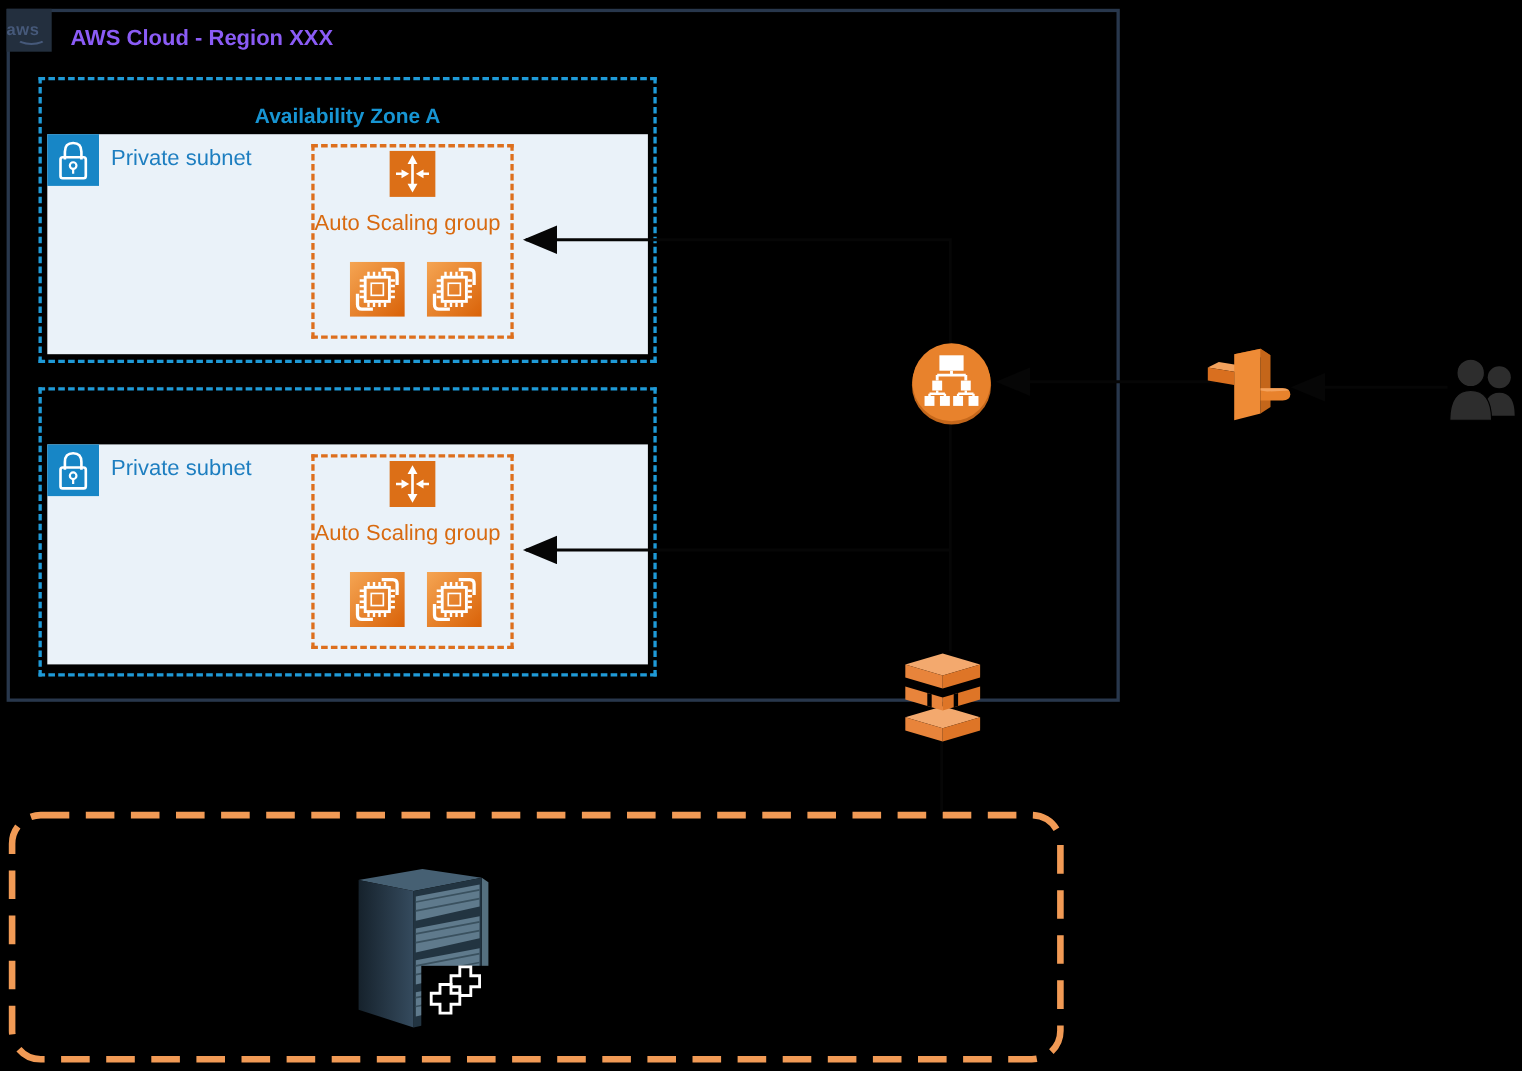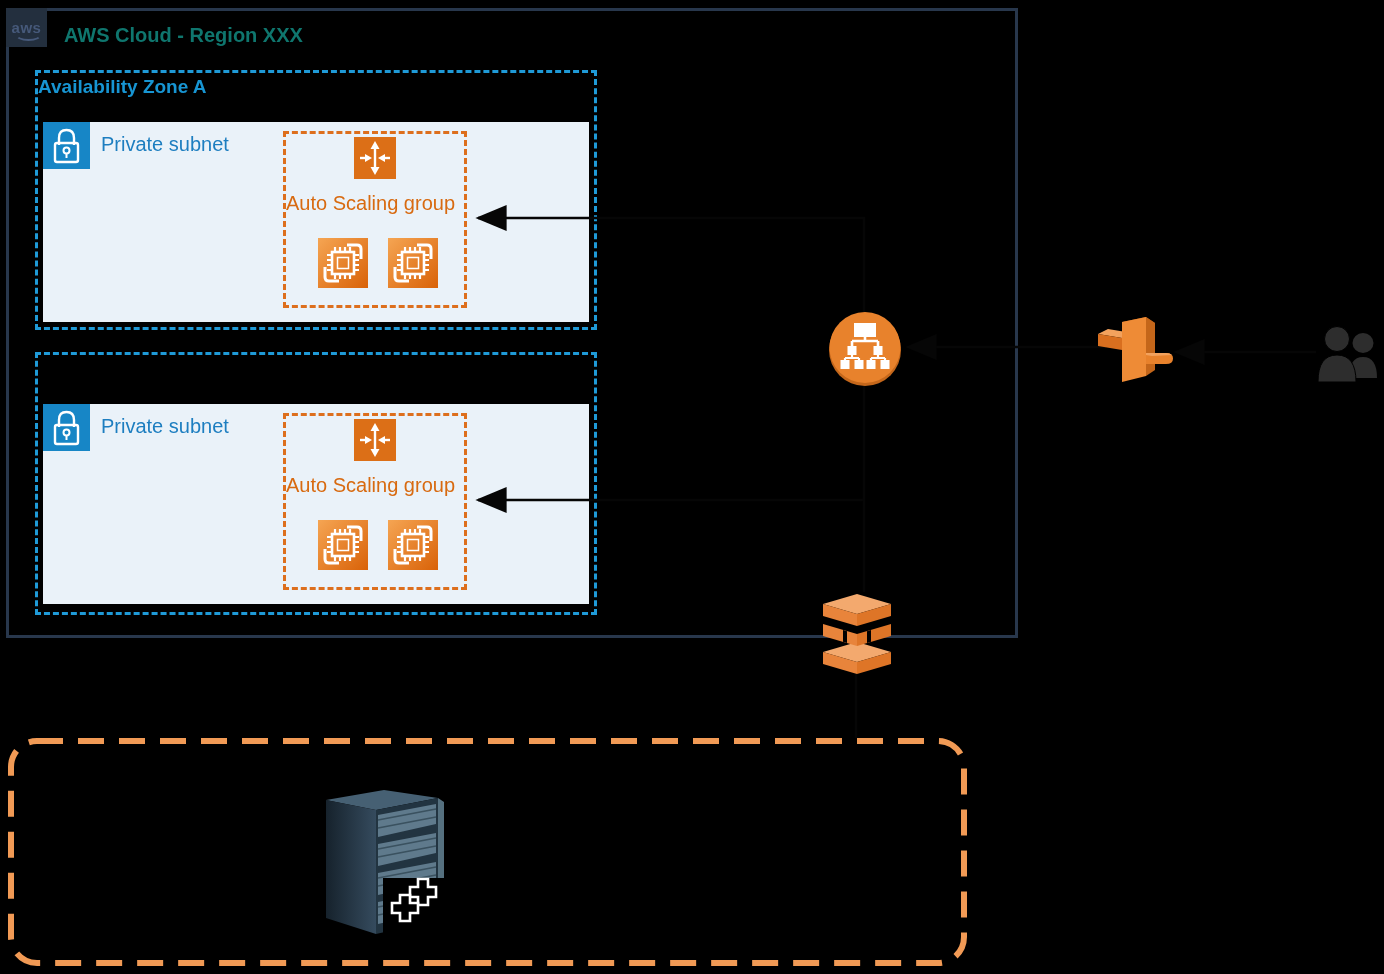--- a/index.html
+++ b/index.html
@@ -4,30 +4,30 @@
 <style>
   html,body{margin:0;padding:0;background:#000;}
   #canvas{
     position:relative;width:1384px;height:974px;background:#000000;
     font-family:"Liberation Sans",sans-serif;overflow:hidden;
   }
   
   .region{position:absolute;left:6px;top:8px;width:1012px;height:630px;
     border:3px solid #28374C;box-sizing:border-box;}
   .region-logo{position:absolute;left:-3px;top:-3px;width:41px;height:39px;
-    background:#232F3E;color:#46597A;display:flex;align-items:center;justify-content:center;
+    background:#232F3E;color:#46597A;display:flex;align-items:center;
     font-size:15px;font-weight:700;letter-spacing:.5px;}
   .region-logo .swoosh{position:absolute;bottom:6px;left:9px;width:23px;height:9px;
     border:2px solid transparent;border-bottom-color:#46597A;border-radius:50%;}
-  .region-title{position:absolute;left:55px;top:13px;font-size:20px;font-weight:700;color:#0f766e;white-space:nowrap;}
+  .region-title{position:absolute;left:55px;top:13px;font-size:20px;font-weight:700;color:#8b5cf6;white-space:nowrap;}
   
   .az{position:absolute;border:3px dashed #1F9AD7;box-sizing:border-box;}
   .az-a{left:35px;top:70px;width:562px;height:260px;}
   .az-b{left:35px;top:352px;width:562px;height:263px;}
-  .az-title{text-align:left;margin-top:3px;font-size:19px;font-weight:700;color:#1795D3;}
+  .az-title{text-align:center;margin-top:23px;font-size:19px;font-weight:700;color:#1795D3;}
   
   .subnet{position:absolute;left:5px;top:49px;width:546px;height:200px;background:#EAF2F9;}
   .lockbox{position:absolute;left:0;top:0;width:47px;height:47px;background:#1786C6;}
   .subnet-label{position:absolute;left:58px;top:11px;font-size:20px;color:#1D7EC0;white-space:nowrap;}
   
   .asg{position:absolute;left:240px;top:9px;width:184px;height:177px;
     border:3px dashed #DD6F1D;box-sizing:border-box;}
   .asg-iconwrap{position:absolute;left:68px;top:3px;width:42px;height:42px;}
   .asg-label{position:absolute;left:0;top:58px;width:100%;text-align:left;
     font-size:20px;color:#D86A10;white-space:nowrap;}

